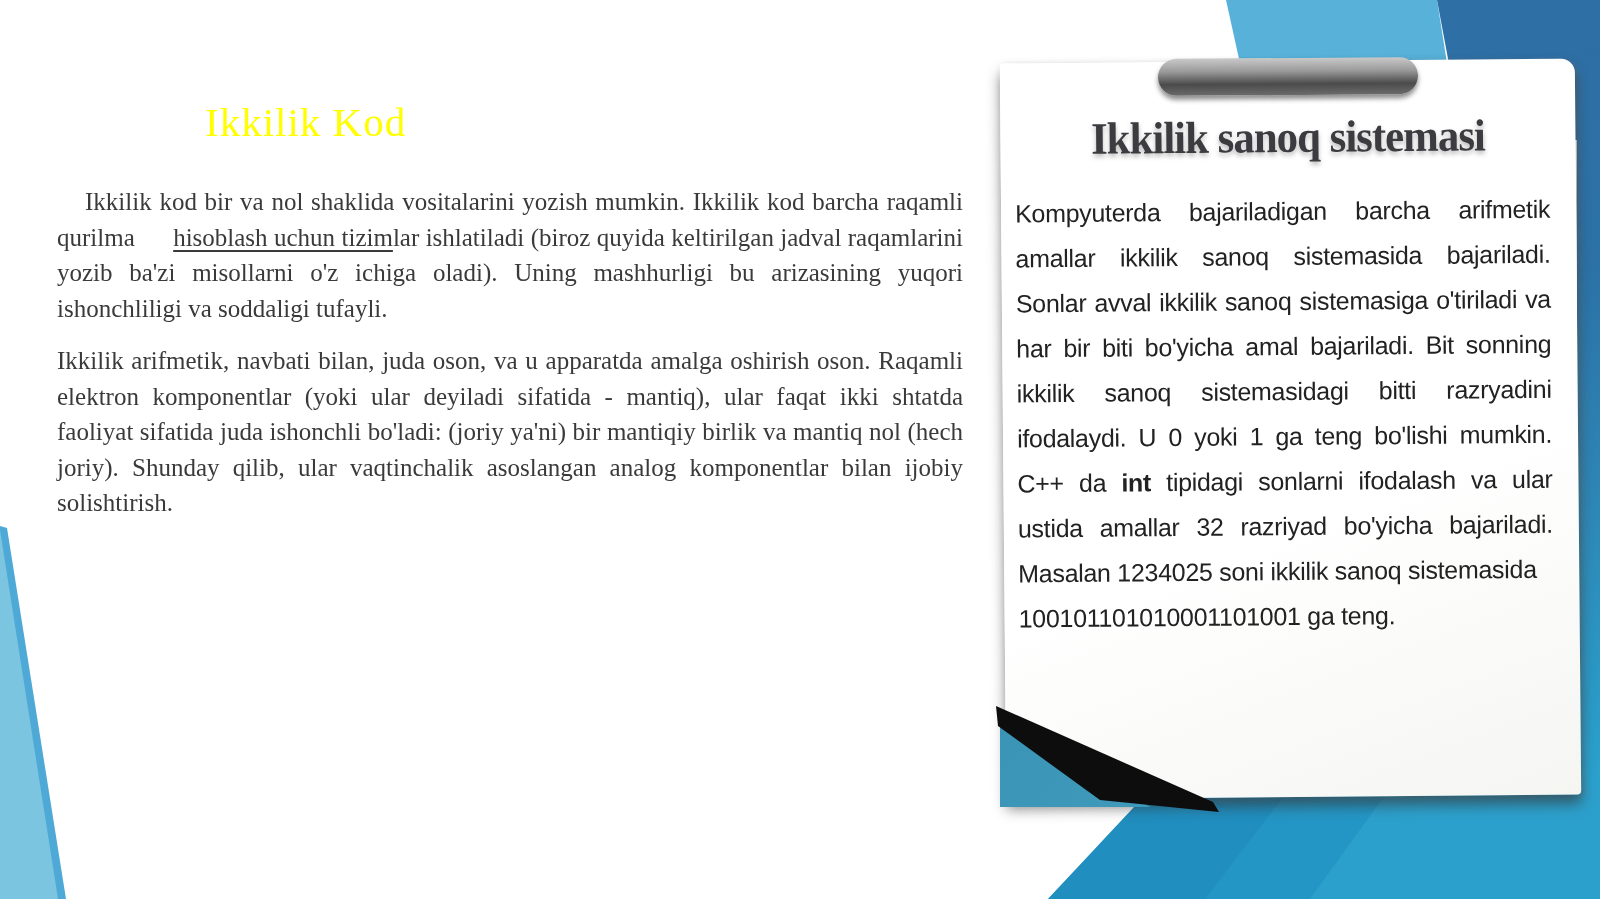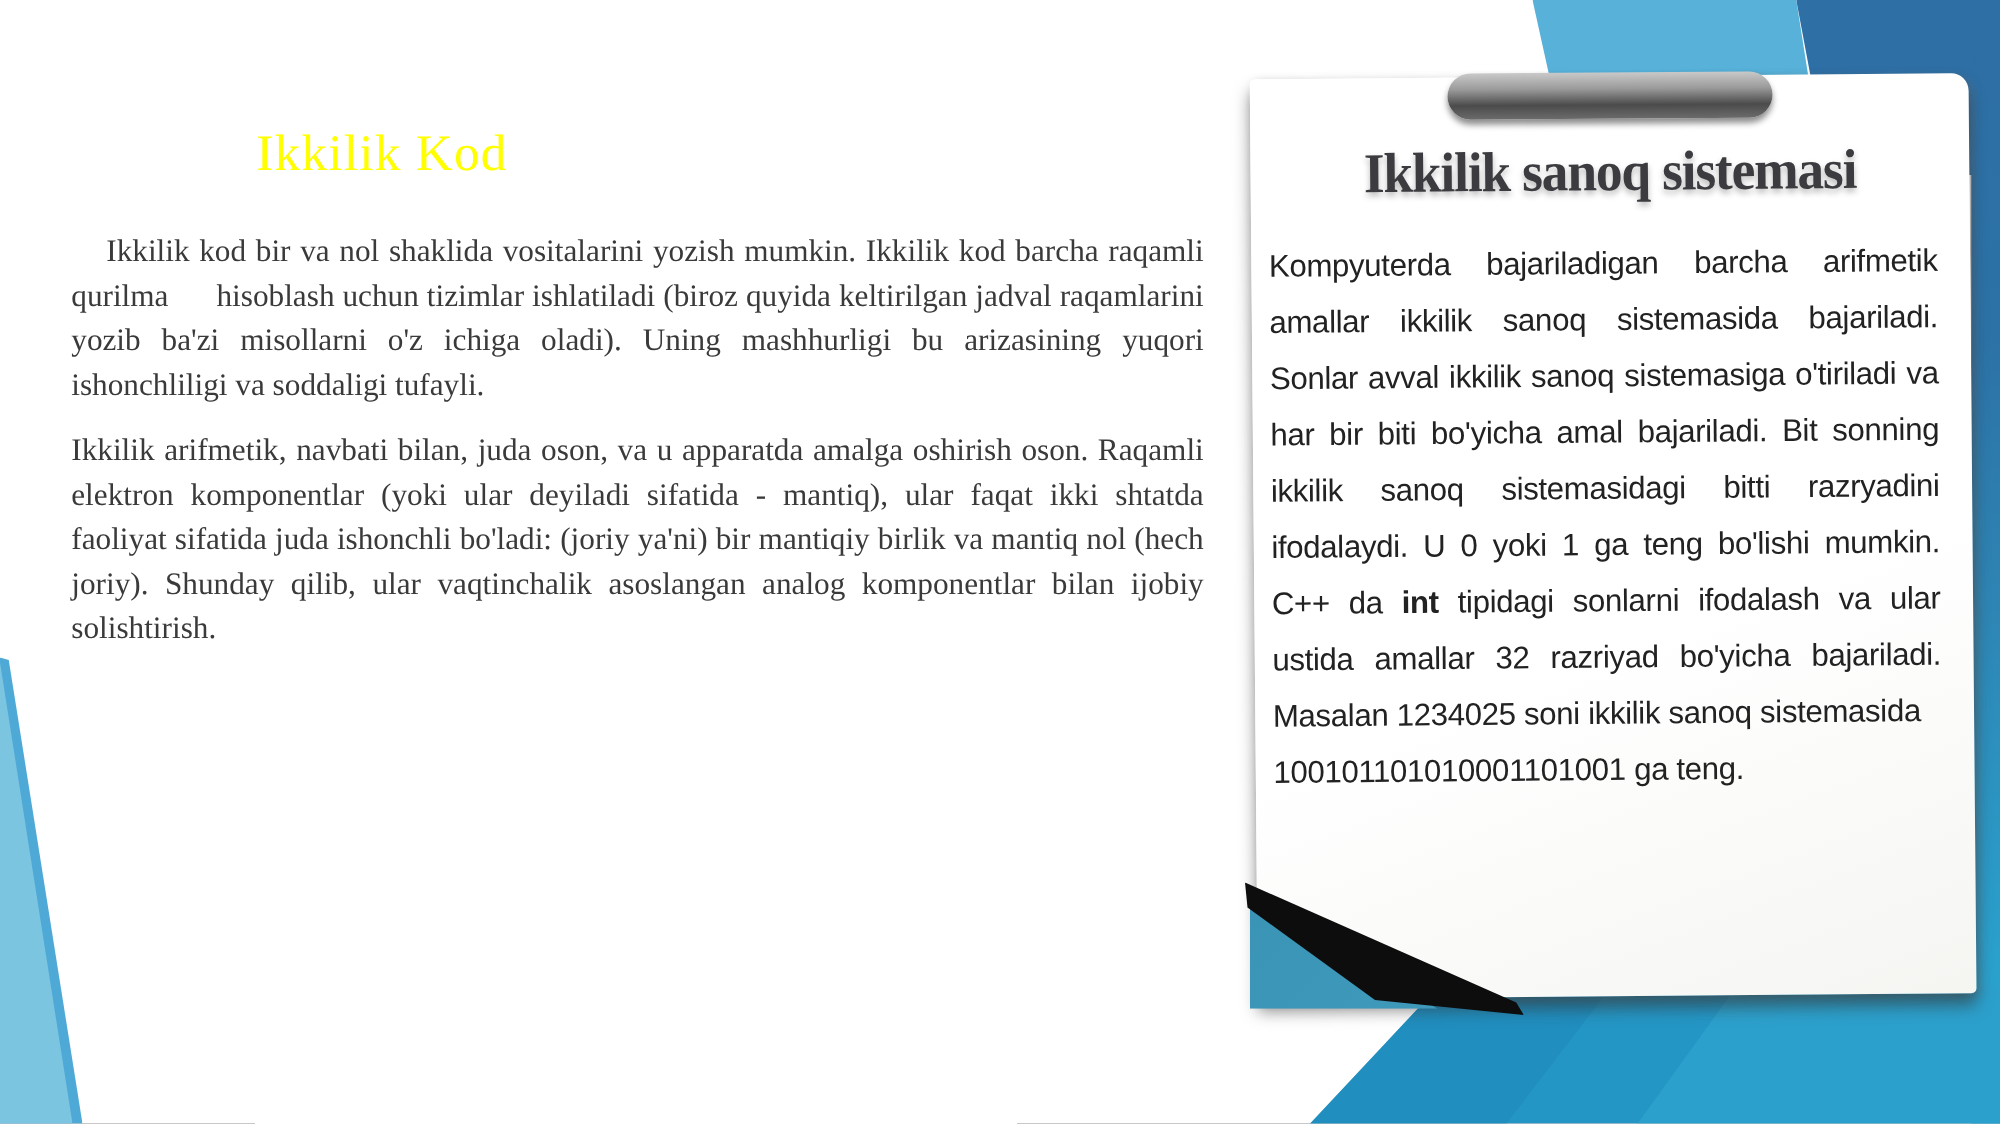--- a/index.html
+++ b/index.html
@@ -29,21 +29,21 @@
     position:absolute;left:205px;top:98px;margin:0;
     font-size:41px;font-weight:normal;color:#FFFF00;letter-spacing:1px;
     font-family:"Liberation Serif",serif;z-index:2;
   }
   .body-left{
     position:absolute;left:57px;top:184px;width:906px;
     font-size:25px;line-height:35.5px;color:#3A3A3A;text-align:justify;z-index:2;
   }
   .body-left p{margin:0;}
   .body-left .p1{text-indent:28px;margin-bottom:17px;}
-  .u{text-underline-offset:4px;margin-left:32px;}
+  .u{text-decoration:underline;text-underline-offset:4px;margin-left:32px;}
 
   
   .panel{
     position:absolute;left:1003px;top:61px;width:575px;height:736px;
     background:linear-gradient(160deg,#ffffff 60%,#f5f5f2 100%);
     border-radius:4px 14px 4px 2px;
     box-shadow:0 10px 13px rgba(50,50,50,.55),3px 2px 7px rgba(110,110,110,.35);
     transform:rotate(-0.5deg);z-index:5;
   }
   .panel-heading{

